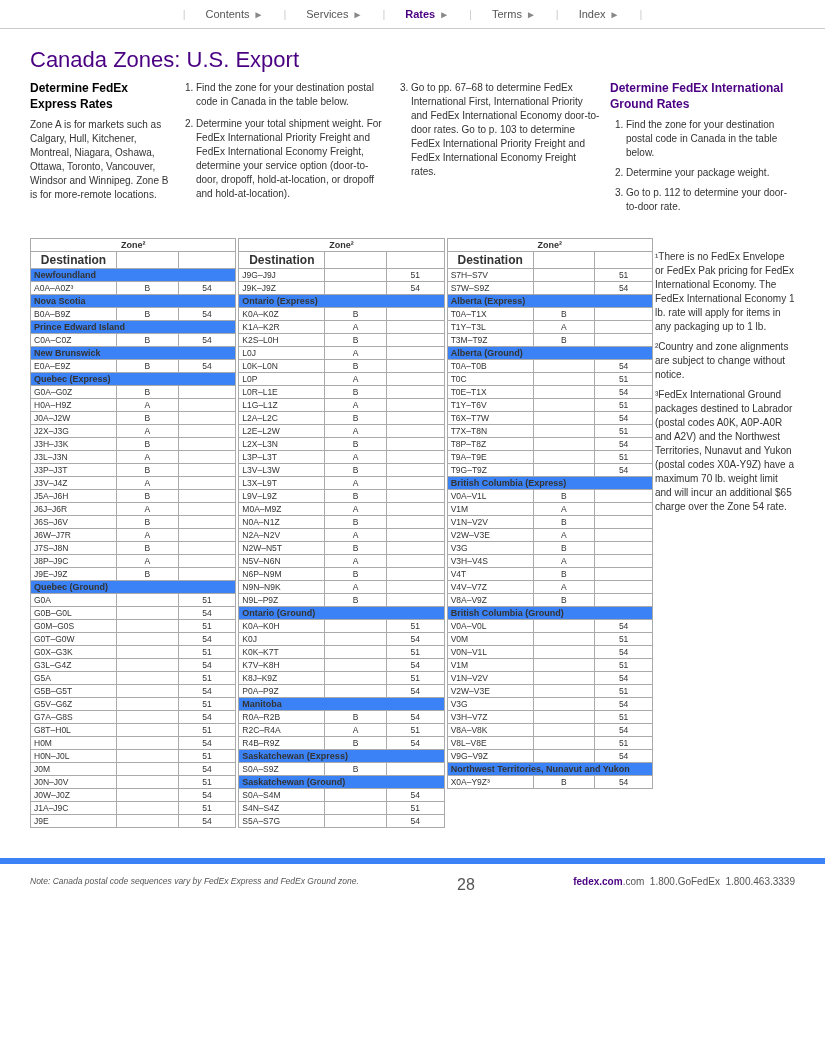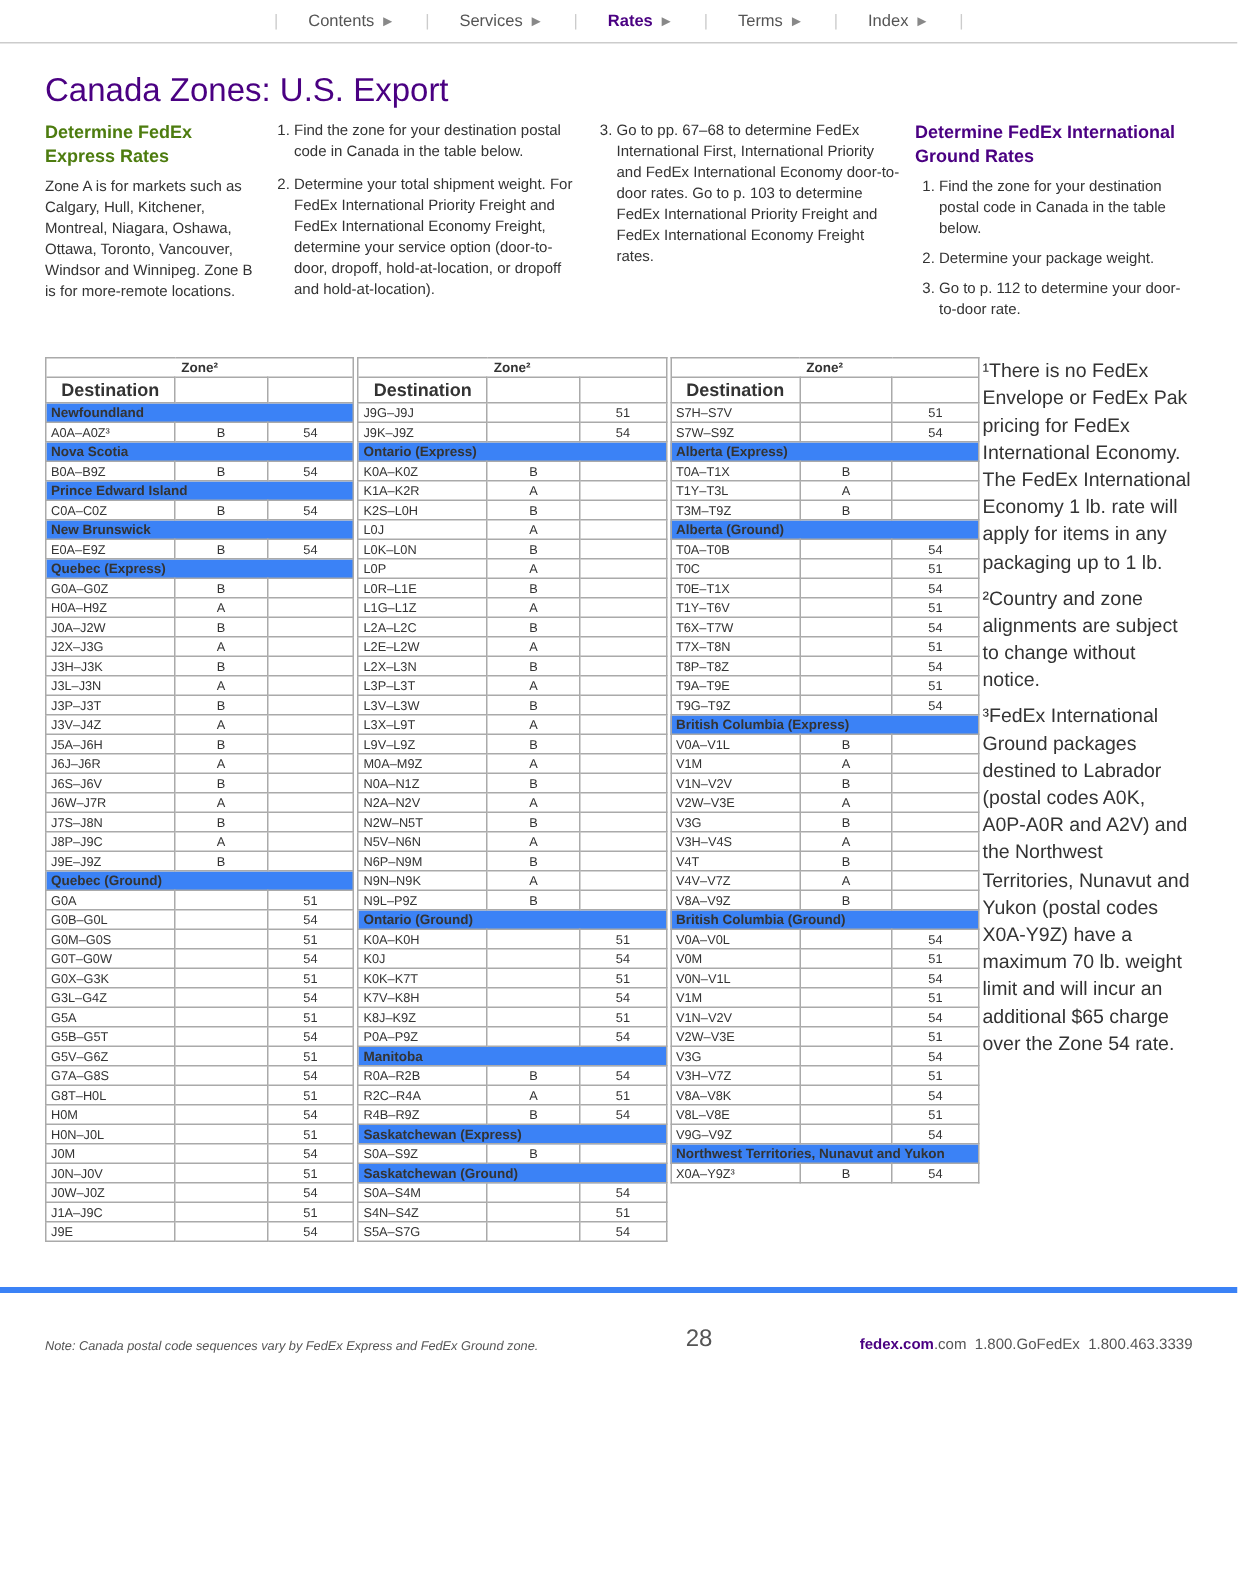--- a/index.html
+++ b/index.html
@@ -68,21 +68,21 @@
       gap: 10px;
       margin-bottom: 18px;
     }
 
     
     .express-col {
       width: 140px;
       flex-shrink: 0;
     }
     .express-title {
-      color: #4d7c0f;
+      color: #000000;
       font-weight: bold;
       font-size: 12px;
       margin-bottom: 6px;
       line-height: 1.3;
     }
     .express-text {
       font-size: 10px;
       color: #333;
       line-height: 1.4;
     }
@@ -187,34 +187,35 @@
 
     .zone-label-cell {
       text-align: center !important;
       font-weight: bold;
       font-size: 9px;
       border-bottom: none !important;
     }
 
     .footnote-col {
       width: 140px;
-      font-size: 13px;
+      font-size: 10px;
       color: #333;
       line-height: 1.4;
+      margin-top: 12px;
     }
     .footnote-col p {
       margin-bottom: 6px;
     }
 
     .page-footer {
       display: flex;
       justify-content: space-between;
-      align-items: flex-end;
-      padding: 22px 30px;
-      border-top: 4px solid #3b82f6;
+      align-items: flex-start;
+      padding: 12px 30px;
+      border-top: 6px solid #3b82f6;
       margin-top: 10px;
     }
     .page-note {
       font-size: 8.5px;
       color: #555;
       font-style: italic;
     }
     .page-number {
       font-size: 16px;
       color: #555;

